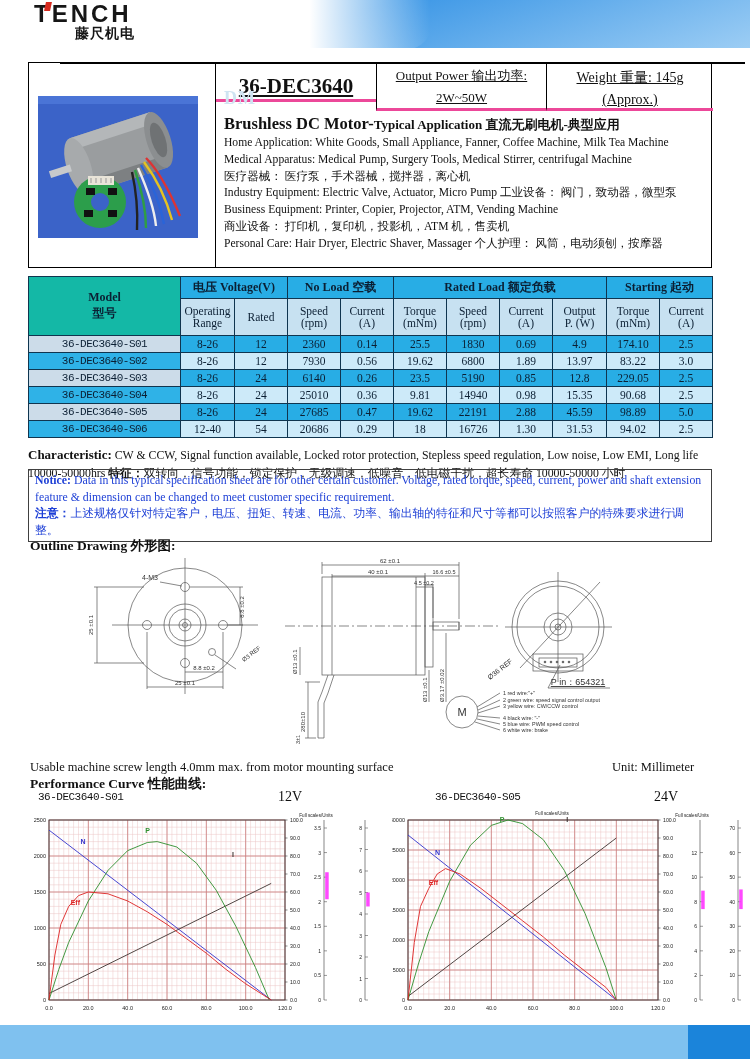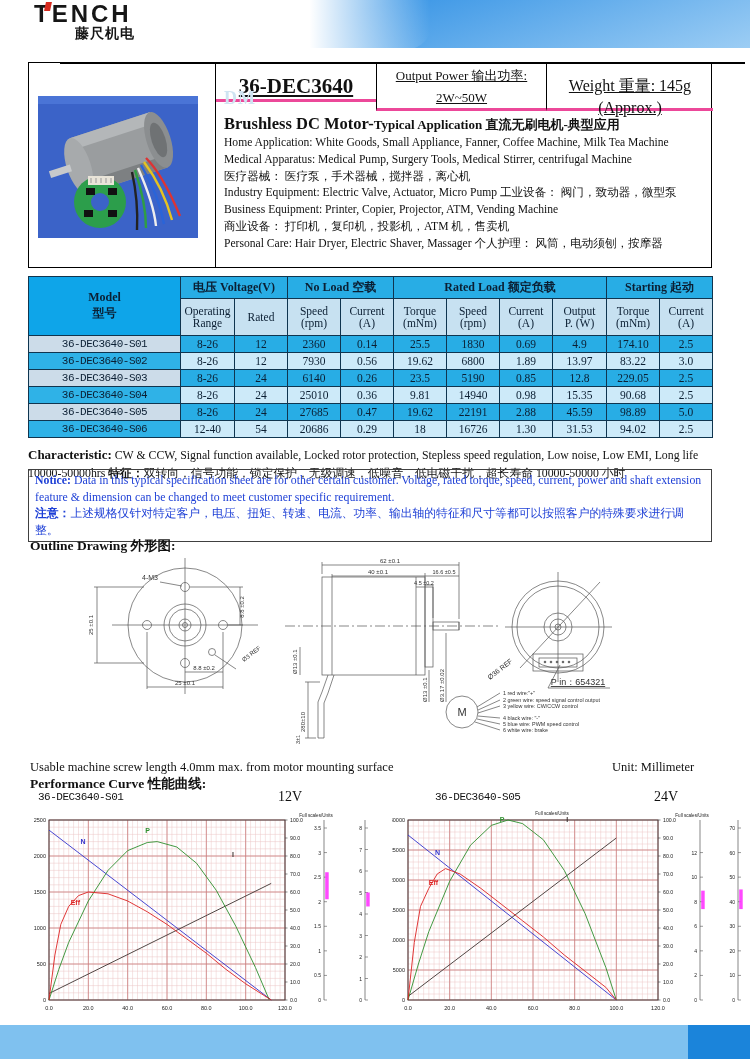--- a/index.html
+++ b/index.html
@@ -22,34 +22,34 @@
   
   .title-table{position:absolute;left:28px;top:62px;width:684px;height:206px;border:1px solid #000;box-sizing:border-box;}
   .photo-cell{position:absolute;left:0;top:0;width:187px;height:204px;border-right:1px solid #000;box-sizing:border-box;}
   .photo{position:absolute;left:9px;top:33px;width:160px;height:142px;}
   .cell{position:absolute;box-sizing:border-box;border-left:1px solid #000;border-bottom:3px solid #ec4899;
         text-align:center;text-decoration:underline;}
   .model-title{left:187px;top:0;width:160px;height:39px;border-left:none;font-size:21px;font-weight:bold;
         line-height:46px;}
   .wm{position:absolute;left:8px;top:12px;font-size:18px;font-weight:bold;color:#cfe4f2;letter-spacing:1px;}
   .power-title{left:347px;top:0;width:170px;height:48px;font-size:13px;line-height:22px;padding-top:2px;}
-  .weight-title{left:517px;top:0;width:167px;height:48px;border-right:none;font-size:16px;line-height:22px;padding-top:12px;}
+  .weight-title{left:517px;top:0;width:167px;height:48px;border-right:none;font-size:14px;line-height:22px;padding-top:4px;}
   .app-cell{position:absolute;left:187px;top:48px;width:497px;height:156px;border-left:none;
     padding:2px 8px 0 8px;box-sizing:border-box;text-align:left;}
   .app-h{font-size:13px;font-weight:bold;line-height:21px;white-space:nowrap;}
   .app-h .big{font-size:16.5px;}
   .app-line{font-size:11.6px;line-height:16.8px;white-space:nowrap;}
   
   .spec-table{position:absolute;left:28px;top:276px;width:684px;border-collapse:collapse;
     font-size:11.5px;table-layout:fixed;}
   .spec-table th,.spec-table td{border:1px solid #10354f;text-align:center;vertical-align:middle;
     padding:0;white-space:pre-line;color:#0b1f33;}
   .spec-table .group-row th{background:#28ade5;height:21px;font-size:12px;font-weight:bold;}
   .spec-table .sub-row th{background:#c7e1f1;height:36px;font-weight:normal;font-size:11.5px;}
-  .spec-table th.model-h{background:#0ea5e9;font-weight:bold;font-size:12px;}
+  .spec-table th.model-h{background:#14b8a6;font-weight:bold;font-size:12px;}
   .spec-table tbody td{height:16px;font-size:11.5px;}
   .spec-table tbody td.model-cell{font-family:"Liberation Mono",monospace;font-size:11px;letter-spacing:-0.5px;}
   .spec-table tr.odd td{background:#28ade5;}
   .spec-table tr.odd td.model-cell{background:#ccdce9;}
   .spec-table tr.even td{background:#cdeaf9;}
   .spec-table tr.even td.model-cell{background:#2fb2e7;}
   
   .char-block{position:absolute;left:28px;top:434px;width:688px;font-size:11.8px;line-height:18px;}
   .char-block b.cl{font-size:13px;}
   .notice-box{position:absolute;left:28px;top:469px;width:684px;box-sizing:border-box;

